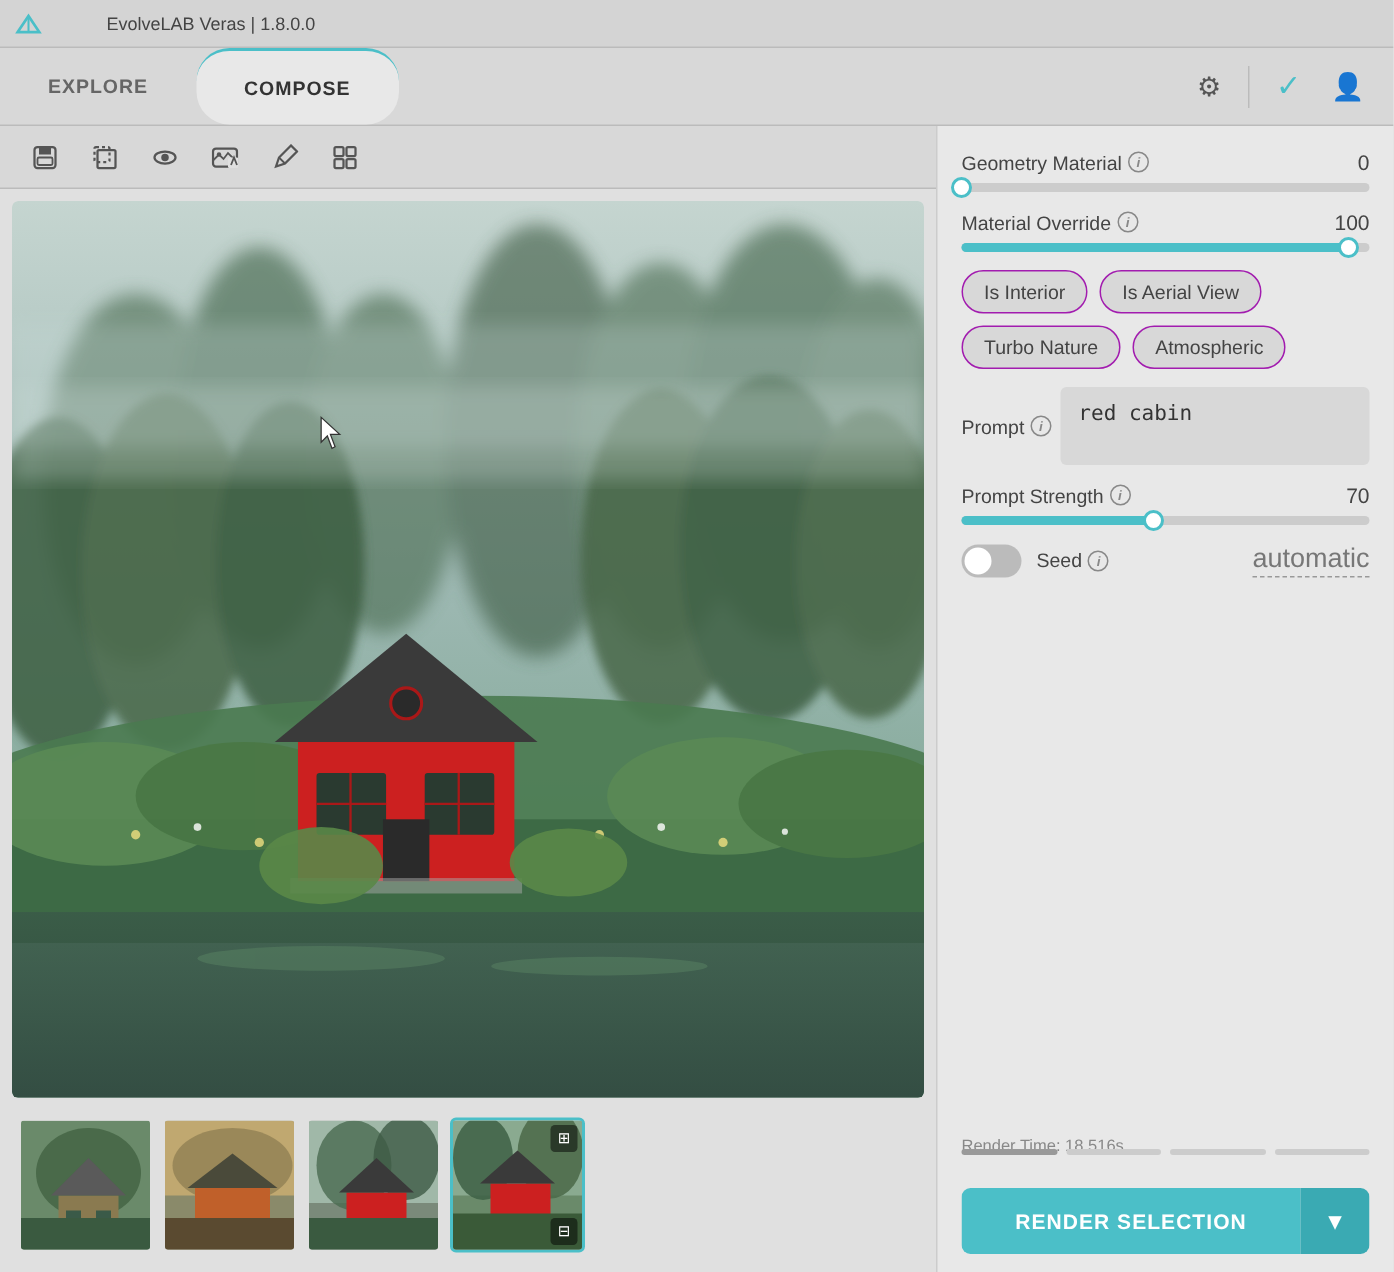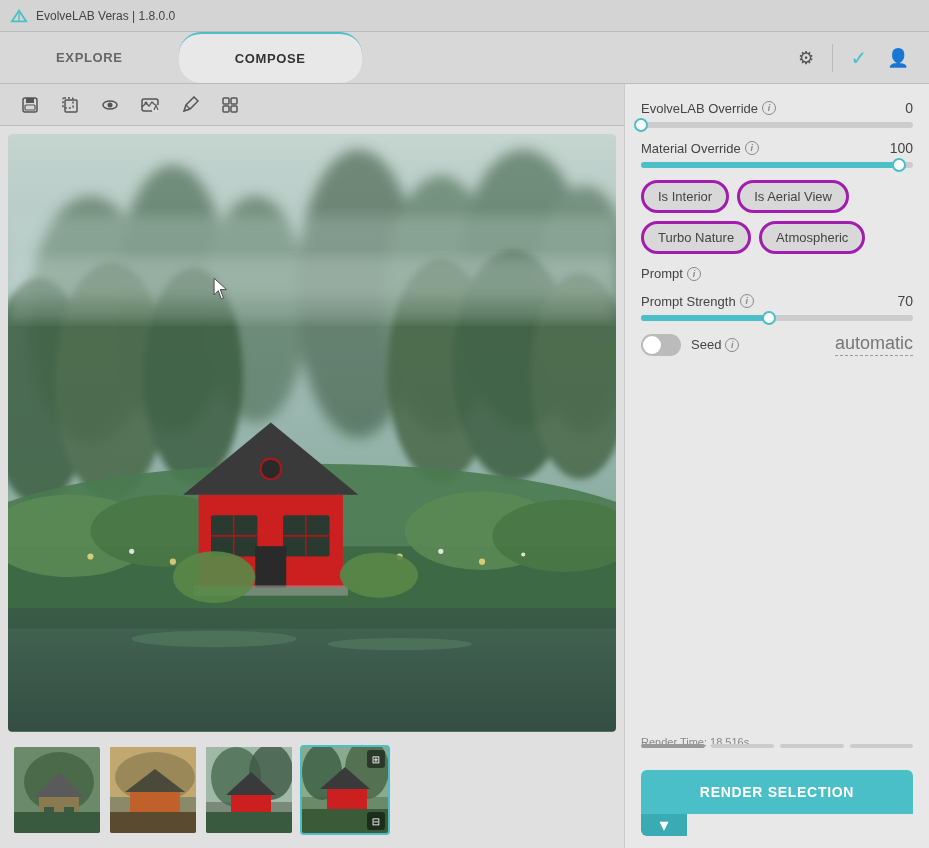--- a/index.html
+++ b/index.html
@@ -23,36 +23,37 @@
       gap: 8px;
       border-bottom: 1px solid #bbb;
     }
     .title-bar-logo {
       width: 18px;
       height: 18px;
     }
     .title-bar-text {
       font-size: 12px;
       color: #444;
+      margin-left: 35px;
     }
 
     
     .nav-bar {
       background: #d8d8d8;
       display: flex;
       align-items: stretch;
       height: 52px;
       border-bottom: 1px solid #bbb;
       position: relative;
     }
     .nav-tab {
       display: flex;
       align-items: center;
       justify-content: center;
-      padding: 0 56px;
+      padding: 0 32px;
       font-size: 13px;
       font-weight: 600;
       letter-spacing: 0.05em;
       color: #666;
       cursor: pointer;
       background: transparent;
       border: none;
       height: 100%;
     }
     .nav-tab.active {
@@ -274,21 +275,21 @@
       flex-wrap: wrap;
       gap: 8px;
     }
     .chip {
       padding: 6px 14px;
       border-radius: 20px;
       background: #d8d8d8;
       font-size: 13px;
       color: #444;
       cursor: pointer;
-      border: 3px solid #a21caf;
+      border: 1px solid #a21caf;
       user-select: none;
     }
 
     
     .prompt-section {
       display: flex;
       flex-direction: row;
       gap: 6px;
     }
     .prompt-textarea {
@@ -365,21 +366,20 @@
 
     
     .action-bar {
       margin-top: auto;
       padding: 10px 0 12px 0;
     }
     .render-btn-row {
       display: flex;
       border-radius: 6px;
       overflow: hidden;
-      flex-direction: column;
     }
     .render-btn-main {
       flex: 1;
       background: #4bbfc8;
       color: #fff;
       font-size: 14px;
       font-weight: 700;
       letter-spacing: 0.05em;
       border: none;
       padding: 14px;
@@ -633,21 +633,21 @@
         </div>
       </div>
     </div>
   </div>
 
   <div class="right-panel">
 
     <div class="slider-group">
       <div class="slider-label-row">
         <div class="slider-label">
-          <span>EvolveLAB Override</span>
+          <span>Geometry Material</span>
           <span class="info-icon">i</span>
         </div>
         <span class="slider-value">0</span>
       </div>
       <div class="slider-track">
         <div class="slider-fill" style="width: 0%;"></div>
         <div class="slider-thumb" style="left: 0%;"></div>
       </div>
     </div>
 
@@ -678,20 +678,21 @@
       <div class="chip">
         <span>Atmospheric</span>
       </div>
     </div>
 
     <div class="prompt-section">
       <div class="slider-label">
         <span>Prompt</span>
         <span class="info-icon">i</span>
       </div>
+      <textarea class="prompt-textarea" rows="2" style="">red cabin</textarea>
     </div>
 
     <div class="slider-group">
       <div class="slider-label-row">
         <div class="slider-label">
           <span>Prompt Strength</span>
           <span class="info-icon">i</span>
         </div>
         <span class="slider-value">70</span>
       </div>

